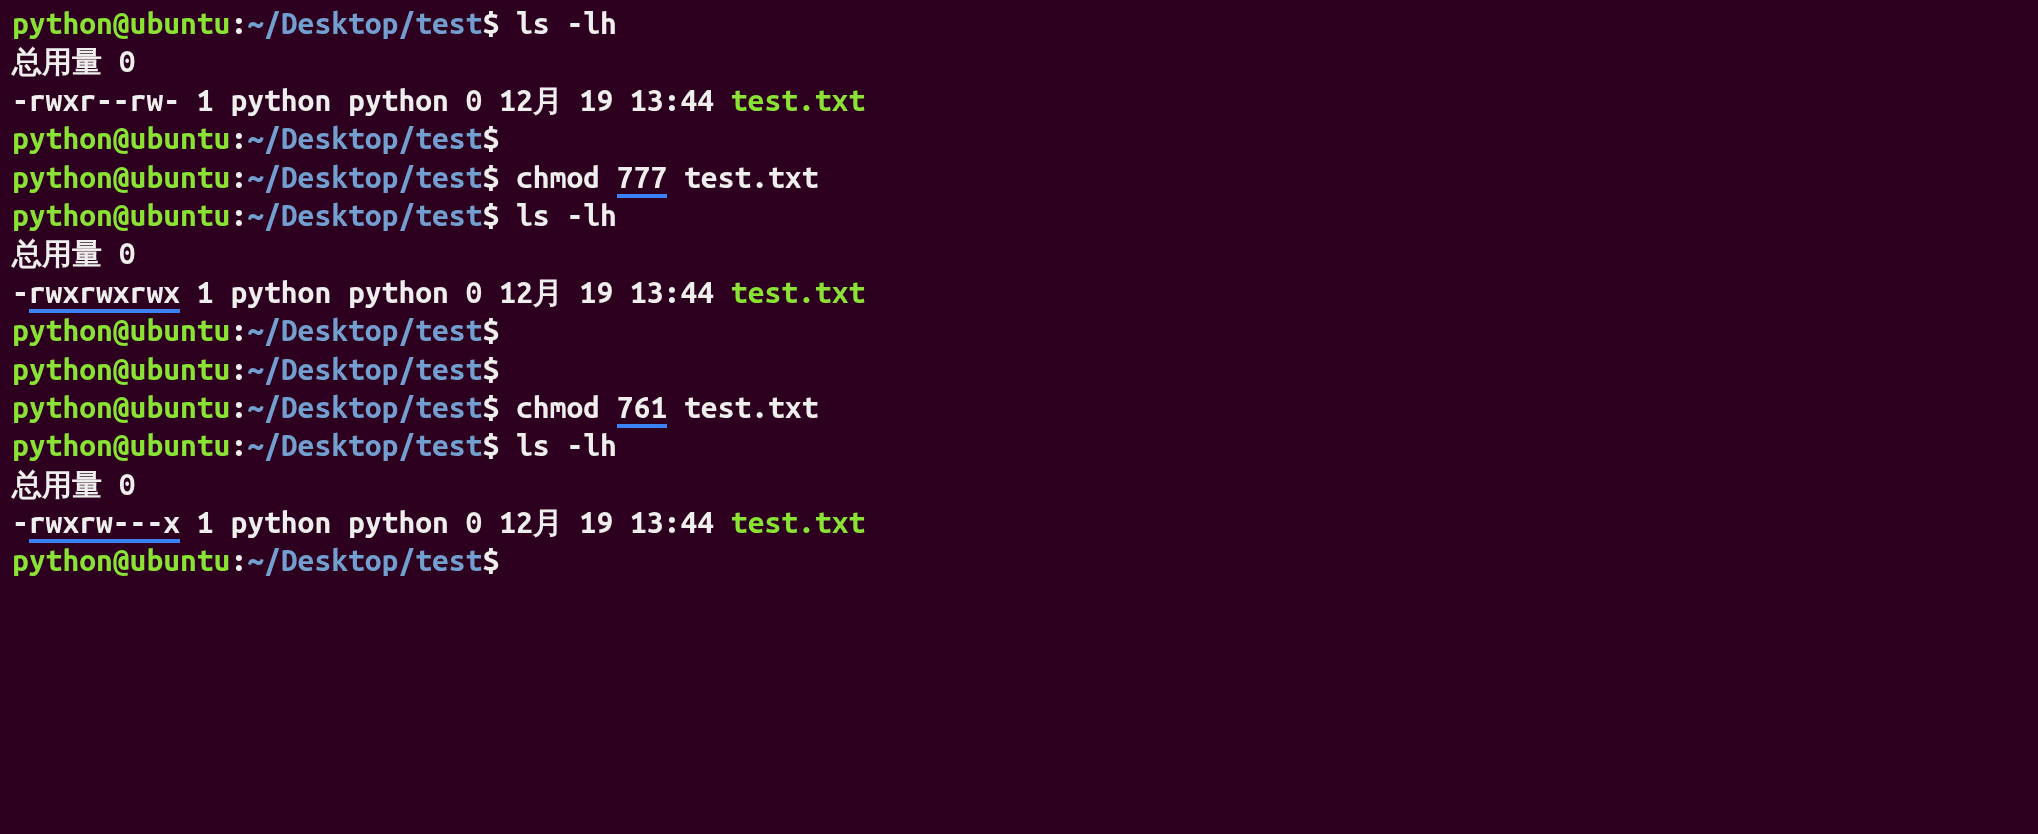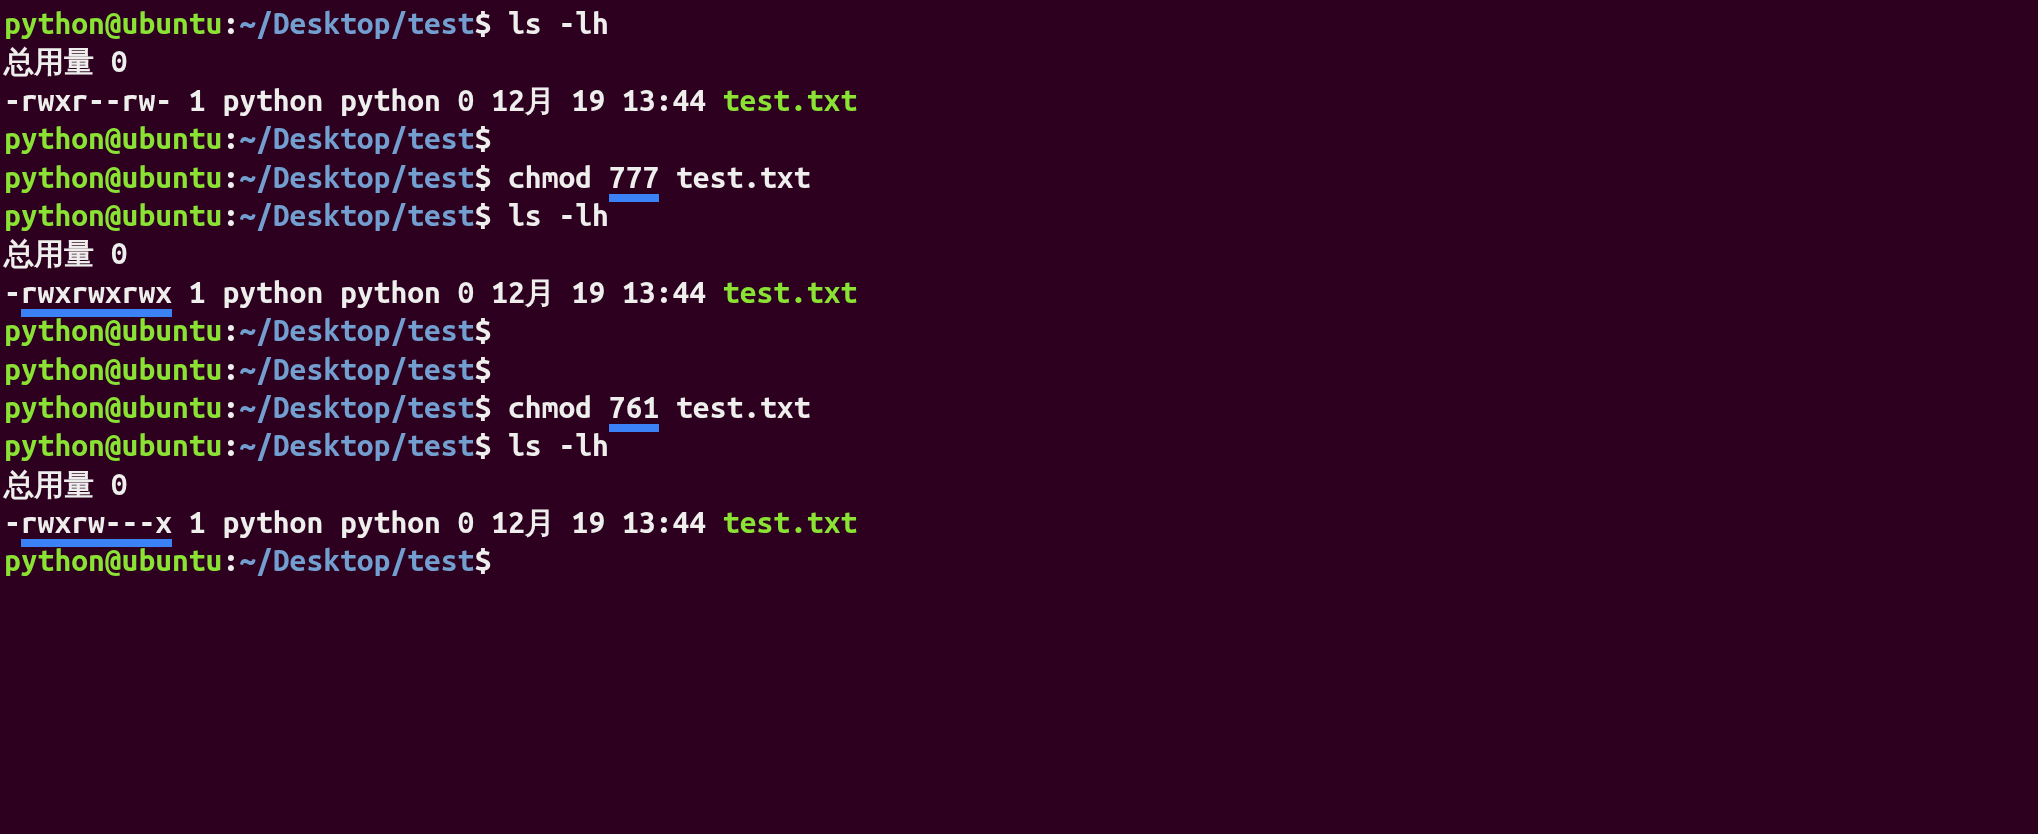--- a/index.html
+++ b/index.html
@@ -9,32 +9,32 @@
     height: 834px;
     background: #2c001e;
     font-family: "Ubuntu Mono", "DejaVu Sans Mono", "Consolas", monospace;
     font-size: 30px;
     line-height: 1.28;
     font-weight: bold;
     color: #eeeeec;
     overflow: hidden;
   }
   .terminal {
-    padding: 4px 4px;
+    padding: 4px 12px;
     white-space: pre;
   }
   .line {
     display: block;
   }
   .user { color: #8ae234; }
   .path { color: #729fcf; }
   .cmd  { color: #eeeeec; }
   .file { color: #8ae234; }
   .out  { color: #eeeeec; }
   .ul-red {
-    border-bottom: 8px solid #3b82f6;
+    border-bottom: 4px solid #3b82f6;
     padding-bottom: 0px;
   }
 </style>
 </head>
 <body>
 
 <div class="terminal"><span class="line"><span class="user">python@ubuntu</span><span class="out">:</span><span class="path">~/Desktop/test</span><span class="out">$</span><span class="cmd"> </span><span class="cmd">ls -lh</span></span><span class="line out">总用量 0</span><span class="line"><span class="out">-rwxr--rw-</span><span class="out"> 1 python python 0 12月 19 13:44 </span><span class="file">test.txt</span></span><span class="line"><span class="user">python@ubuntu</span><span class="out">:</span><span class="path">~/Desktop/test</span><span class="out">$</span></span><span class="line"><span class="user">python@ubuntu</span><span class="out">:</span><span class="path">~/Desktop/test</span><span class="out">$</span><span class="cmd"> </span><span class="cmd">chmod </span><span class="cmd ul-red">777</span><span class="cmd"> test.txt</span></span><span class="line"><span class="user">python@ubuntu</span><span class="out">:</span><span class="path">~/Desktop/test</span><span class="out">$</span><span class="cmd"> </span><span class="cmd">ls -lh</span></span><span class="line out">总用量 0</span><span class="line"><span class="out">-</span><span class="out ul-red">rwxrwxrwx</span><span class="out"> 1 python python 0 12月 19 13:44 </span><span class="file">test.txt</span></span><span class="line"><span class="user">python@ubuntu</span><span class="out">:</span><span class="path">~/Desktop/test</span><span class="out">$</span></span><span class="line"><span class="user">python@ubuntu</span><span class="out">:</span><span class="path">~/Desktop/test</span><span class="out">$</span></span><span class="line"><span class="user">python@ubuntu</span><span class="out">:</span><span class="path">~/Desktop/test</span><span class="out">$</span><span class="cmd"> </span><span class="cmd">chmod </span><span class="cmd ul-red">761</span><span class="cmd"> test.txt</span></span><span class="line"><span class="user">python@ubuntu</span><span class="out">:</span><span class="path">~/Desktop/test</span><span class="out">$</span><span class="cmd"> </span><span class="cmd">ls -lh</span></span><span class="line out">总用量 0</span><span class="line"><span class="out">-</span><span class="out ul-red">rwxrw---x</span><span class="out"> 1 python python 0 12月 19 13:44 </span><span class="file">test.txt</span></span><span class="line"><span class="user">python@ubuntu</span><span class="out">:</span><span class="path">~/Desktop/test</span><span class="out">$</span></span></div>
 
 </body></html>

